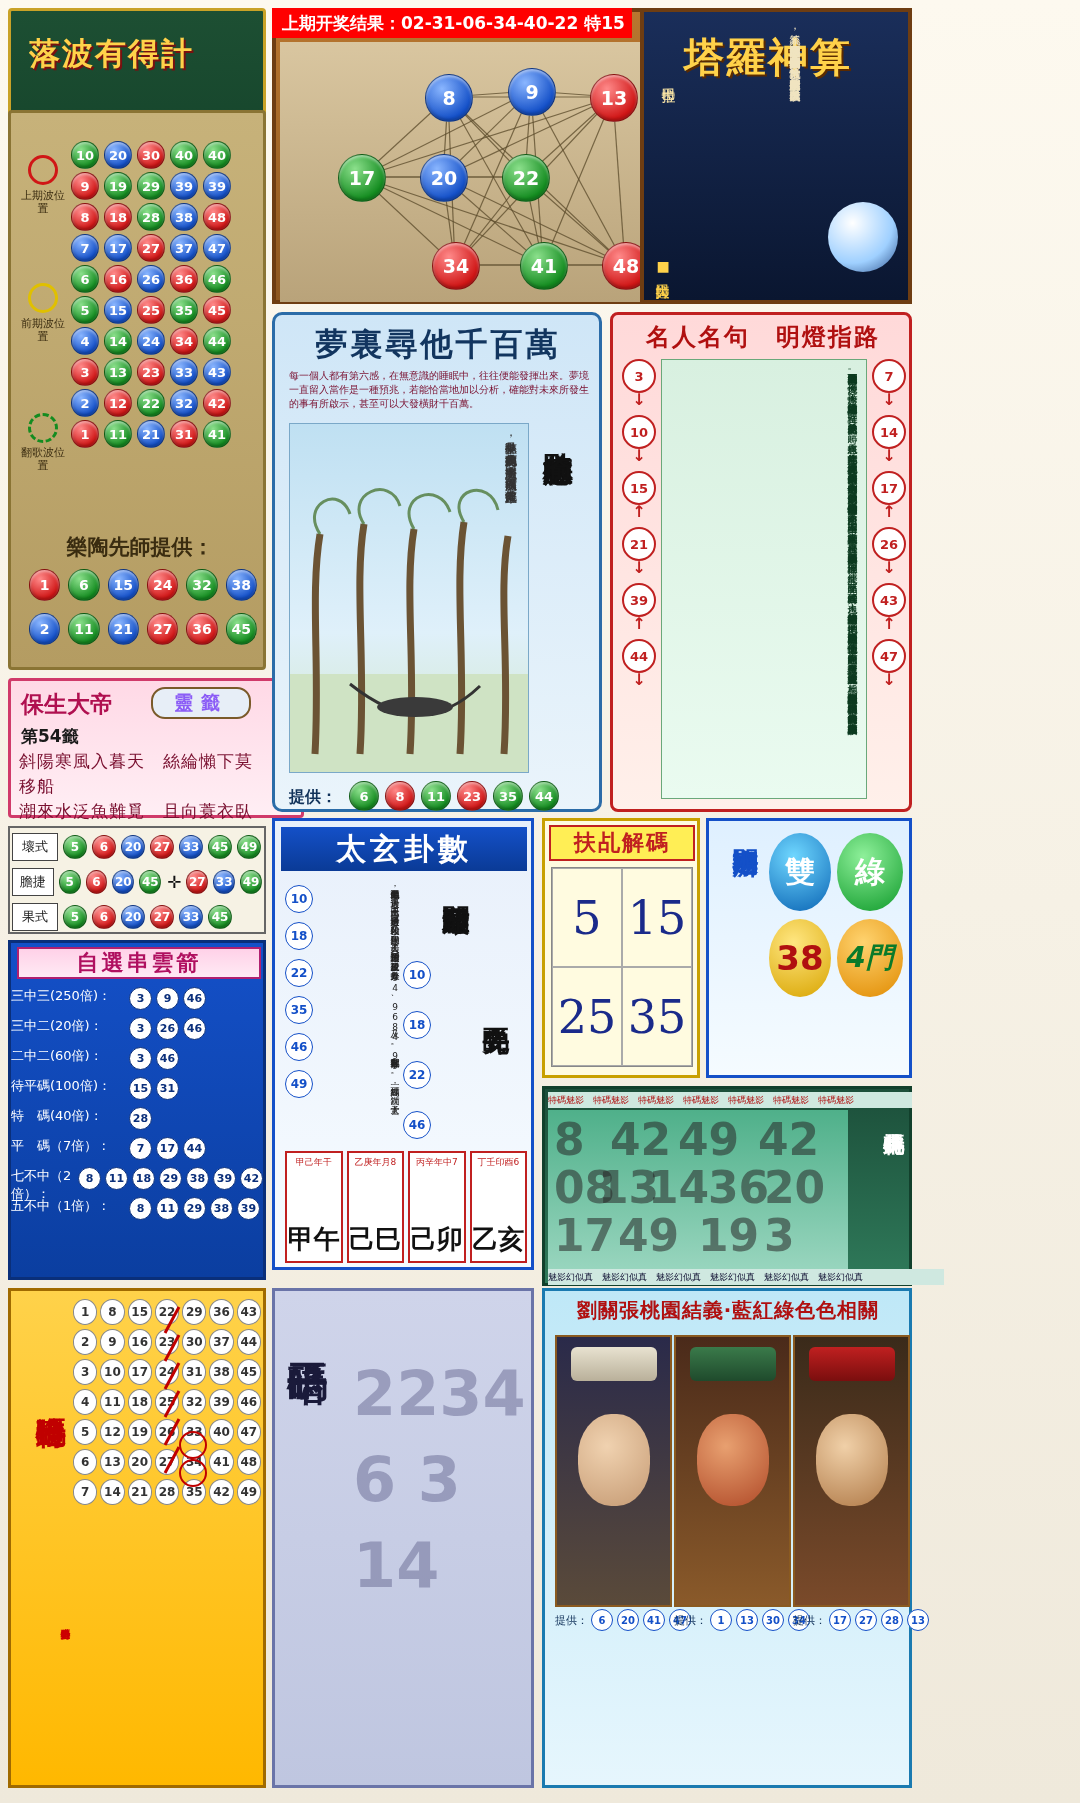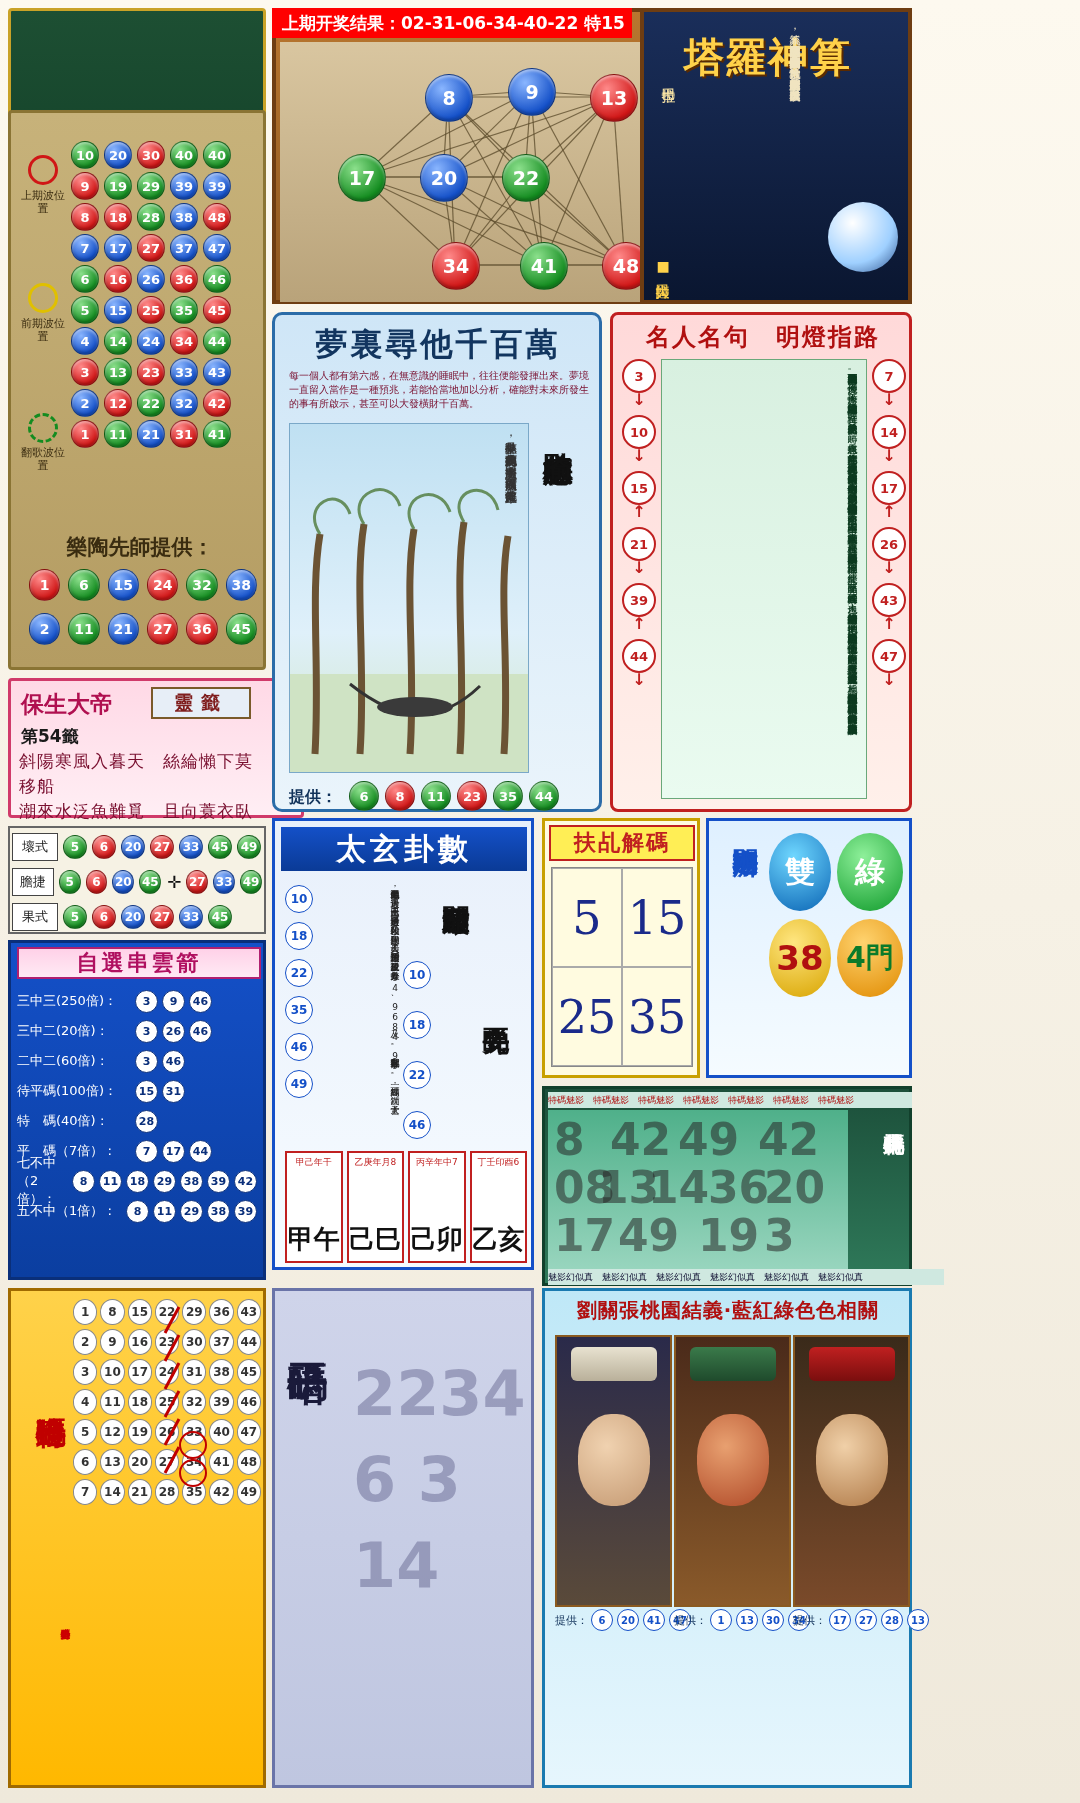--- a/index.html
+++ b/index.html
@@ -44,21 +44,21 @@
     font-size:21px;font-weight:bold;}
   #lb-balls1{left:18px;top:456px;width:228px;display:flex;gap:8px;}
   #lb-balls2{left:18px;top:500px;width:228px;display:flex;gap:8px;}
   .lb-big{width:30px;height:30px;font-size:14px;}
 
   
   #bs-box{left:8px;top:678px;width:296px;height:140px;
     background:linear-gradient(#ffd9e6,#ffeef4);border:3px solid #d03a6a;border-radius:4px;}
   #bs-title{left:10px;top:8px;font-size:23px;font-weight:bold;color:#b01050;}
   #bs-seal{left:140px;top:6px;width:100px;height:32px;background:#e7eef7;
-    border:2px solid #7a5a2a;border-radius:0;color:#7f1d1d;font-size:19px;
+    border:2px solid #7a5a2a;border-radius:14px;color:#8b5cf6;font-size:19px;
     font-weight:bold;display:flex;align-items:center;justify-content:center;letter-spacing:8px;}
   #bs-num{left:10px;top:44px;font-size:17px;font-weight:bold;color:#1a1a1a;}
   #bs-poem{left:8px;top:68px;width:244px;color:#7a1030;font-size:17px;
     line-height:25px;letter-spacing:1px;font-family:"DejaVu Serif","Liberation Serif",serif;}
 
   
   #tri-box{left:8px;top:826px;width:258px;height:108px;
     background:#f6f2e4;border:2px solid #666;}
   .tri-row{display:flex;align-items:center;height:32px;margin:3px 2px;}
   .tri-label{width:44px;height:26px;border:1px solid #444;background:#fff;
@@ -66,21 +66,21 @@
   .tri-ball{width:22px;height:22px;font-size:12px;margin-left:5px;}
   .tri-plus{margin-left:6px;font-weight:bold;font-size:17px;color:#111;}
 
   
   #zx-box{left:8px;top:940px;width:258px;height:340px;
     background:linear-gradient(#1450c8,#0b3ea0);border:3px solid #0a2f7a;}
   #zx-title{left:6px;top:4px;width:244px;height:32px;
     background:linear-gradient(#ffd1e8,#ffeaf4);border:2px solid #b02070;
     color:#b01060;font-size:22px;font-weight:bold;display:flex;align-items:center;
     justify-content:center;letter-spacing:3px;}
-  .zx-row{display:flex;align-items:center;height:28px;margin:2px 6px;
+  .zx-row{display:flex;height:28px;margin:2px 0;
     color:#fff;font-size:13px;}
   .zx-name{width:118px;}
   .zx-balls{display:flex;gap:4px;}
   .zx-b{width:21px;height:21px;font-size:11px;background:#fff;color:#0b2f7a;
     border:1px solid #0b2f7a;box-shadow:none;}
 
   
   #zz-box{left:8px;top:1288px;width:258px;height:500px;
     background:linear-gradient(#ffd24a,#ffb800);border:3px solid #a06a00;}
   #zz-title{left:6px;top:8px;width:54px;height:190px;
@@ -185,21 +185,21 @@
     line-height:34px;text-align:center;}
   .jq-oval{position:absolute;border-radius:50%;display:flex;align-items:center;
     justify-content:center;font-weight:bold;}
   #jq-o1{left:60px;top:12px;width:62px;height:78px;background:radial-gradient(circle at 40% 30%,#6fd7ff,#0a64b4);
     color:#fff;font-size:30px;}
   #jq-o2{left:128px;top:12px;width:66px;height:78px;background:radial-gradient(circle at 40% 30%,#8ef09a,#0f9a2a);
     color:#fff;font-size:30px;}
   #jq-o3{left:60px;top:98px;width:62px;height:78px;background:radial-gradient(circle at 40% 30%,#ffe680,#d8a400);
     color:#b01010;font-size:34px;}
   #jq-o4{left:128px;top:98px;width:66px;height:78px;background:radial-gradient(circle at 40% 30%,#ffd36f,#e08a00);
-    color:#0a7a2a;font-size:28px;}
+    color:#0a7a2a;font-size:28px;font-style:italic;}
 
   
   #my{left:542px;top:1086px;width:370px;height:200px;
     background:linear-gradient(#1c4f3a,#2f7a5a);border:3px solid #12402c;}
   #my-strip{left:3px;top:3px;width:364px;height:16px;background:#cfe8e0;
     font-size:9px;color:#b01010;display:flex;align-items:center;overflow:hidden;}
   #my-art{left:3px;top:21px;width:300px;height:172px;
     background:linear-gradient(#4fb08a,#9ed8c2);overflow:hidden;position:relative;}
   .my-num{position:absolute;font-size:44px;font-weight:bold;color:rgba(40,40,40,.55);}
   #my-right{left:306px;top:28px;width:58px;font-size:21px;font-weight:bold;color:#fff;
@@ -233,20 +233,21 @@
   .lgz-b{width:20px;height:20px;font-size:10px;background:#fff;color:#1450c8;
     border:1px solid #1450c8;box-shadow:none;}
 </style>
 </head>
 <body>
 
 <div class="page">
 
   <div class="abs" id="tl-banner">
     <div class="abs" id="tl-title">
+      <div>落波有得計</div>
     </div>
   </div>
 
   <div class="abs" id="left-board">
     <div class="abs lb-legend" style="left:6px;top:42px;width:52px;">
       <div style="width:24px;height:24px;border:3px solid #d01616;border-radius:50%;margin:0 auto 4px;"></div>
       <span>上期波位置</span>
     </div>
     <div class="abs lb-legend" style="left:6px;top:170px;width:52px;">
       <div style="width:24px;height:24px;border:3px solid #e0c000;border-radius:50%;margin:0 auto 4px;"></div>

